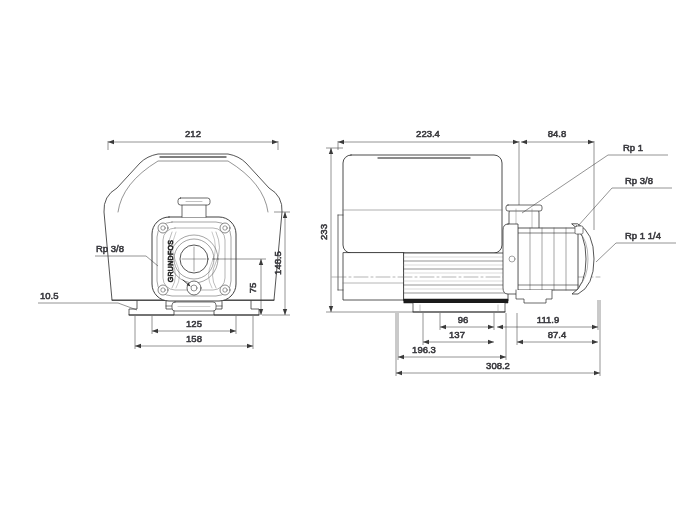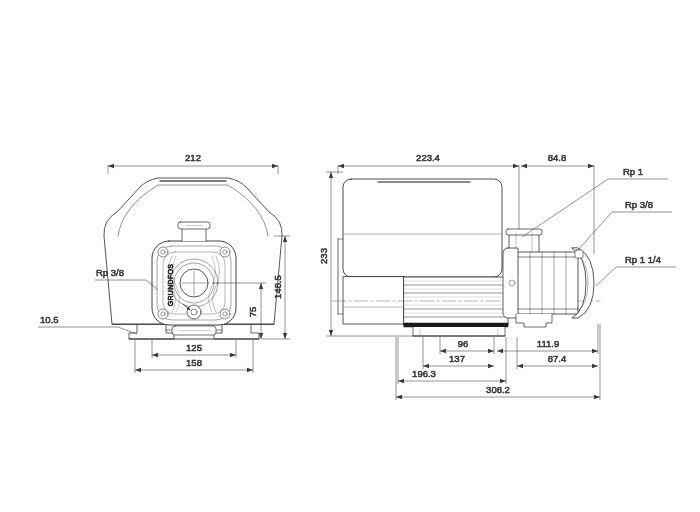--- a/index.html
+++ b/index.html
@@ -1,18 +1,18 @@
 <!DOCTYPE html>
 <html><head>
 <meta charset="utf-8">
 <style>
   html,body{margin:0;padding:0;background:#ffffff;}
   body{width:700px;height:512px;position:relative;overflow:hidden;
        font-family:"Liberation Sans", sans-serif;}
-  #sheet{position:absolute;inset:0;margin-top:24px;}
+  #sheet{position:absolute;inset:0;}
   svg{display:block;}
   .dimtext{font-family:"Liberation Sans", sans-serif;font-size:9.5px;fill:#2b2b46;}
   .leadtext{font-family:"Liberation Sans", sans-serif;font-size:9.5px;fill:#2b2b46;}
   .brand{font-family:"Liberation Sans", sans-serif;font-size:7px;fill:#222;letter-spacing:0.3px;}
 </style>
 </head>
 <body>
 
 <div id="sheet">
 <svg width="700" height="512" viewBox="0 0 700 512" xmlns="http://www.w3.org/2000/svg">

